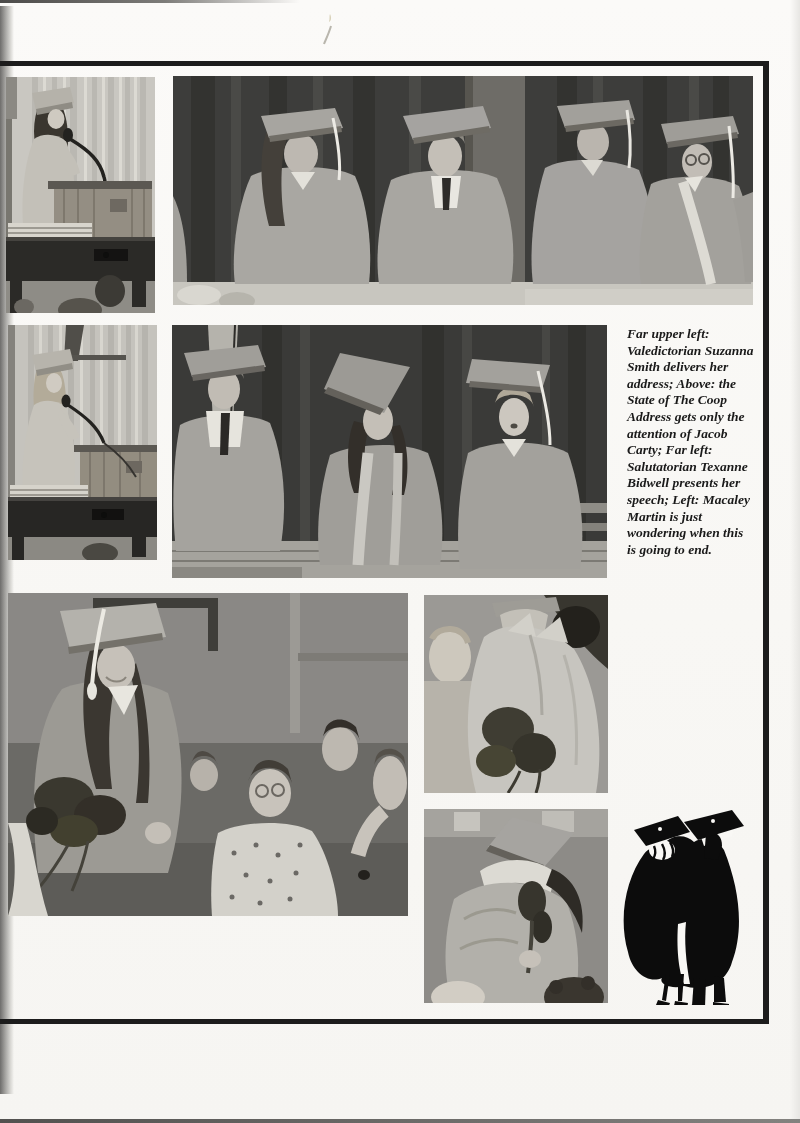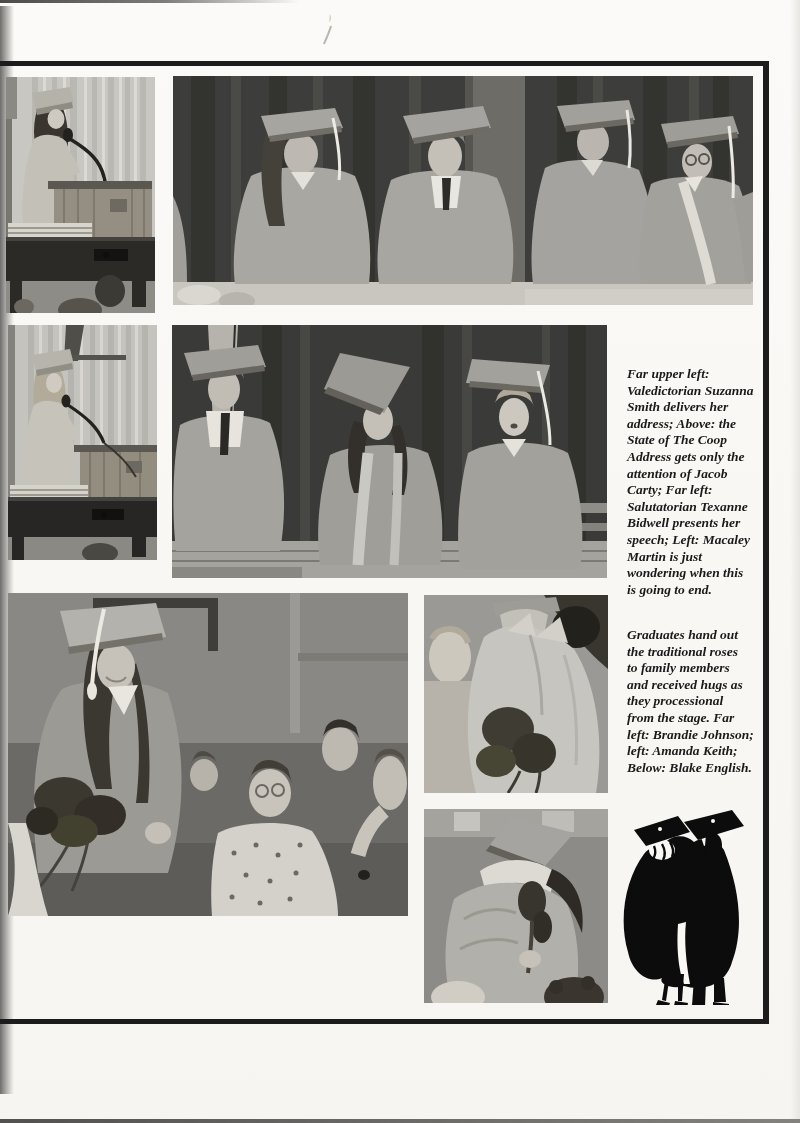--- a/index.html
+++ b/index.html
@@ -29,21 +29,21 @@
   .photo-2{left:173px;top:76px;width:580px;height:229px;}
   .photo-3{left:8px;top:325px;width:149px;height:235px;}
   .photo-4{left:172px;top:325px;width:435px;height:253px;}
   .photo-6{left:8px;top:593px;width:400px;height:323px;}
   .photo-7{left:424px;top:595px;width:184px;height:198px;}
   .photo-8{left:424px;top:809px;width:184px;height:194px;}
   
   .caption{position:absolute;color:#1a1a1a;font-family:"Liberation Serif",serif;
            font-style:italic;font-weight:700;font-size:13.5px;line-height:16.6px;
            white-space:pre-line;letter-spacing:0px;}
-  .caption-1{left:627px;top:326px;width:138px;margin-top:40px;}
+  .caption-1{left:627px;top:326px;width:138px;}
   .caption-2{left:627px;top:627px;width:140px;}
   
   .clipart{position:absolute;left:620px;top:806px;width:142px;height:199px;}
   .clipart svg{display:block;width:100%;height:100%;}
   .badge{position:absolute;left:692px;top:1029px;width:82px;height:48px;}
   .badge svg{display:block;width:100%;height:100%;}
 </style>
 </head>
 <body>
 
@@ -412,29 +412,20 @@
       <g>
         <ellipse cx="84" cy="134" rx="26" ry="22" fill="#3f3d33"></ellipse>
         <ellipse cx="110" cy="158" rx="22" ry="20" fill="#36342b"></ellipse>
         <ellipse cx="72" cy="166" rx="20" ry="16" fill="#474534"></ellipse>
         <path d="M96,176 C92,186 88,192 84,198" stroke="#3c3a31" stroke-width="3" fill="none"></path>
         <path d="M116,174 C116,184 114,192 112,198" stroke="#3c3a31" stroke-width="3" fill="none"></path>
       </g>
     </svg>
   </div>
 
-  <div class="caption caption-2">Graduates hand out
-the traditional roses
-to family members
-and received hugs as
-they processional
-from the stage. Far
-left: Brandie Johnson;
-left: Amanda Keith;
-Below: Blake English.</div>
 
   <div class="photo photo-8">
     <svg viewBox="0 0 184 194" preserveAspectRatio="none">
       <rect width="184" height="194" fill="#8d8b87"></rect>
       <rect x="0" y="0" width="184" height="28" fill="#a5a39e"></rect>
       <rect x="30" y="3" width="26" height="19" fill="#c6c4be"></rect>
       <rect x="118" y="2" width="32" height="21" fill="#bfbdb7"></rect>
       <g>
         <polygon points="88,8 150,24 120,58 64,38" fill="#a6a4a0"></polygon>
         <polygon points="66,36 120,56 116,62 62,42" fill="#64615b"></polygon>

